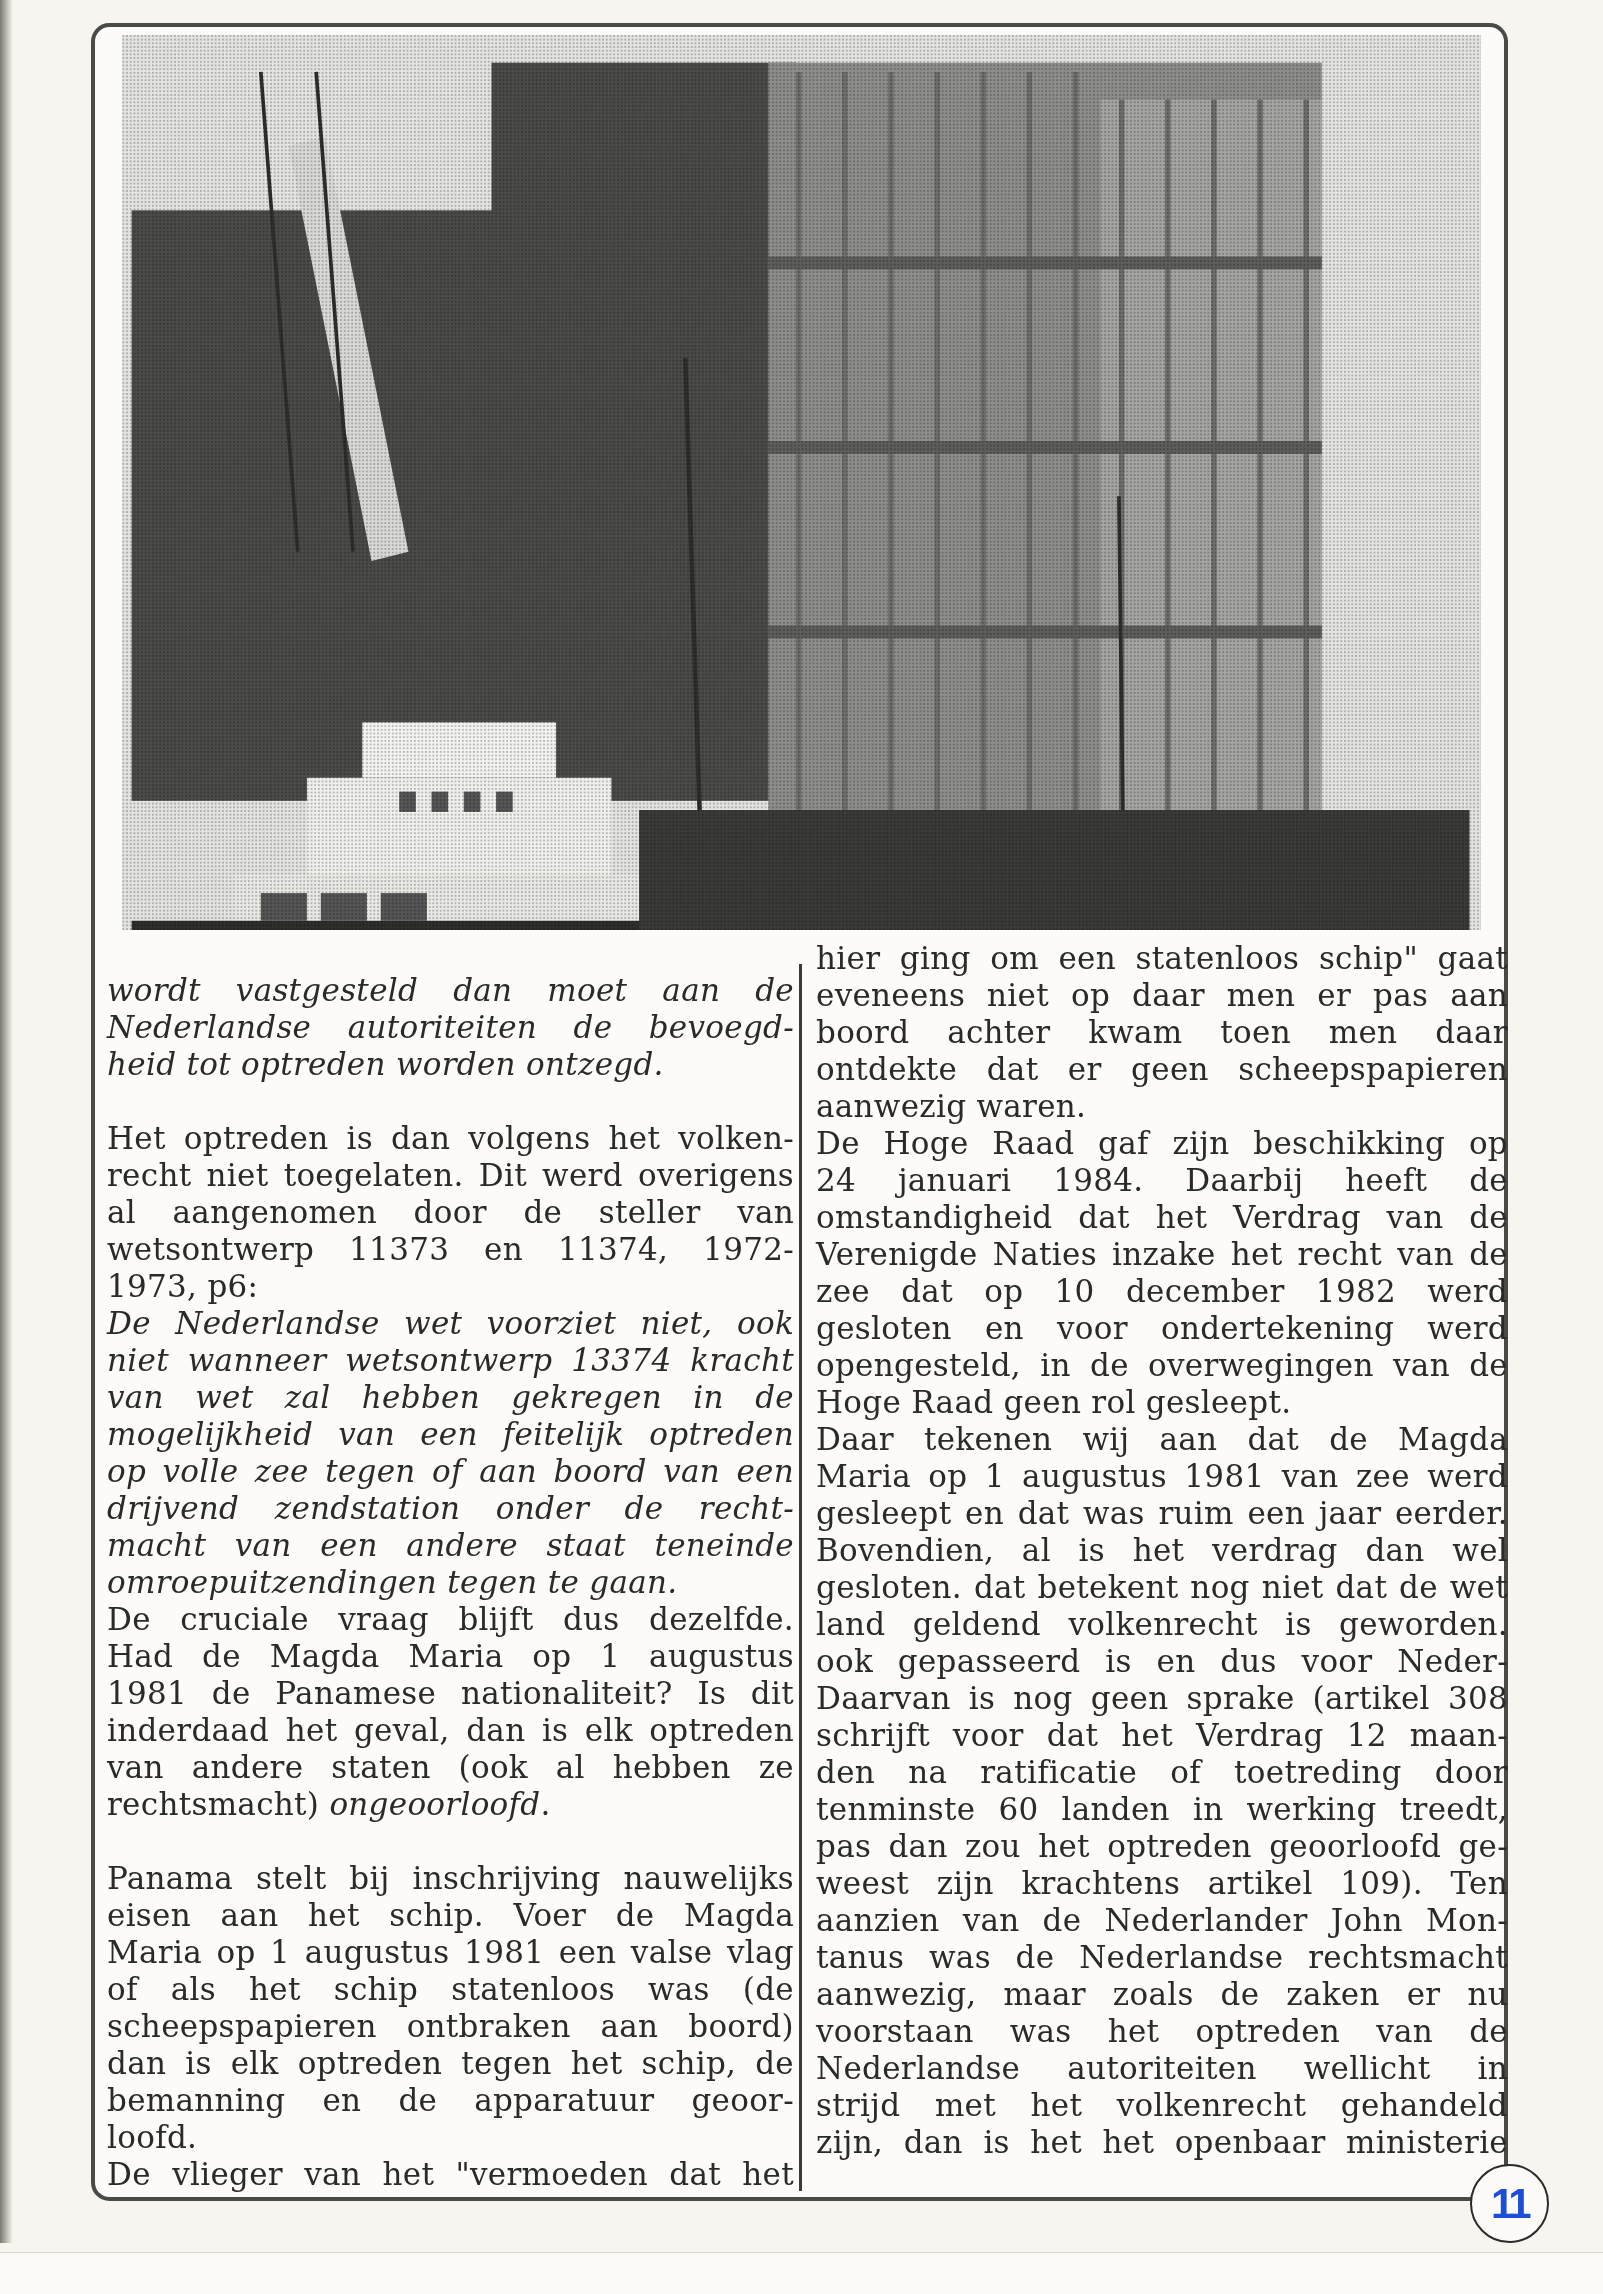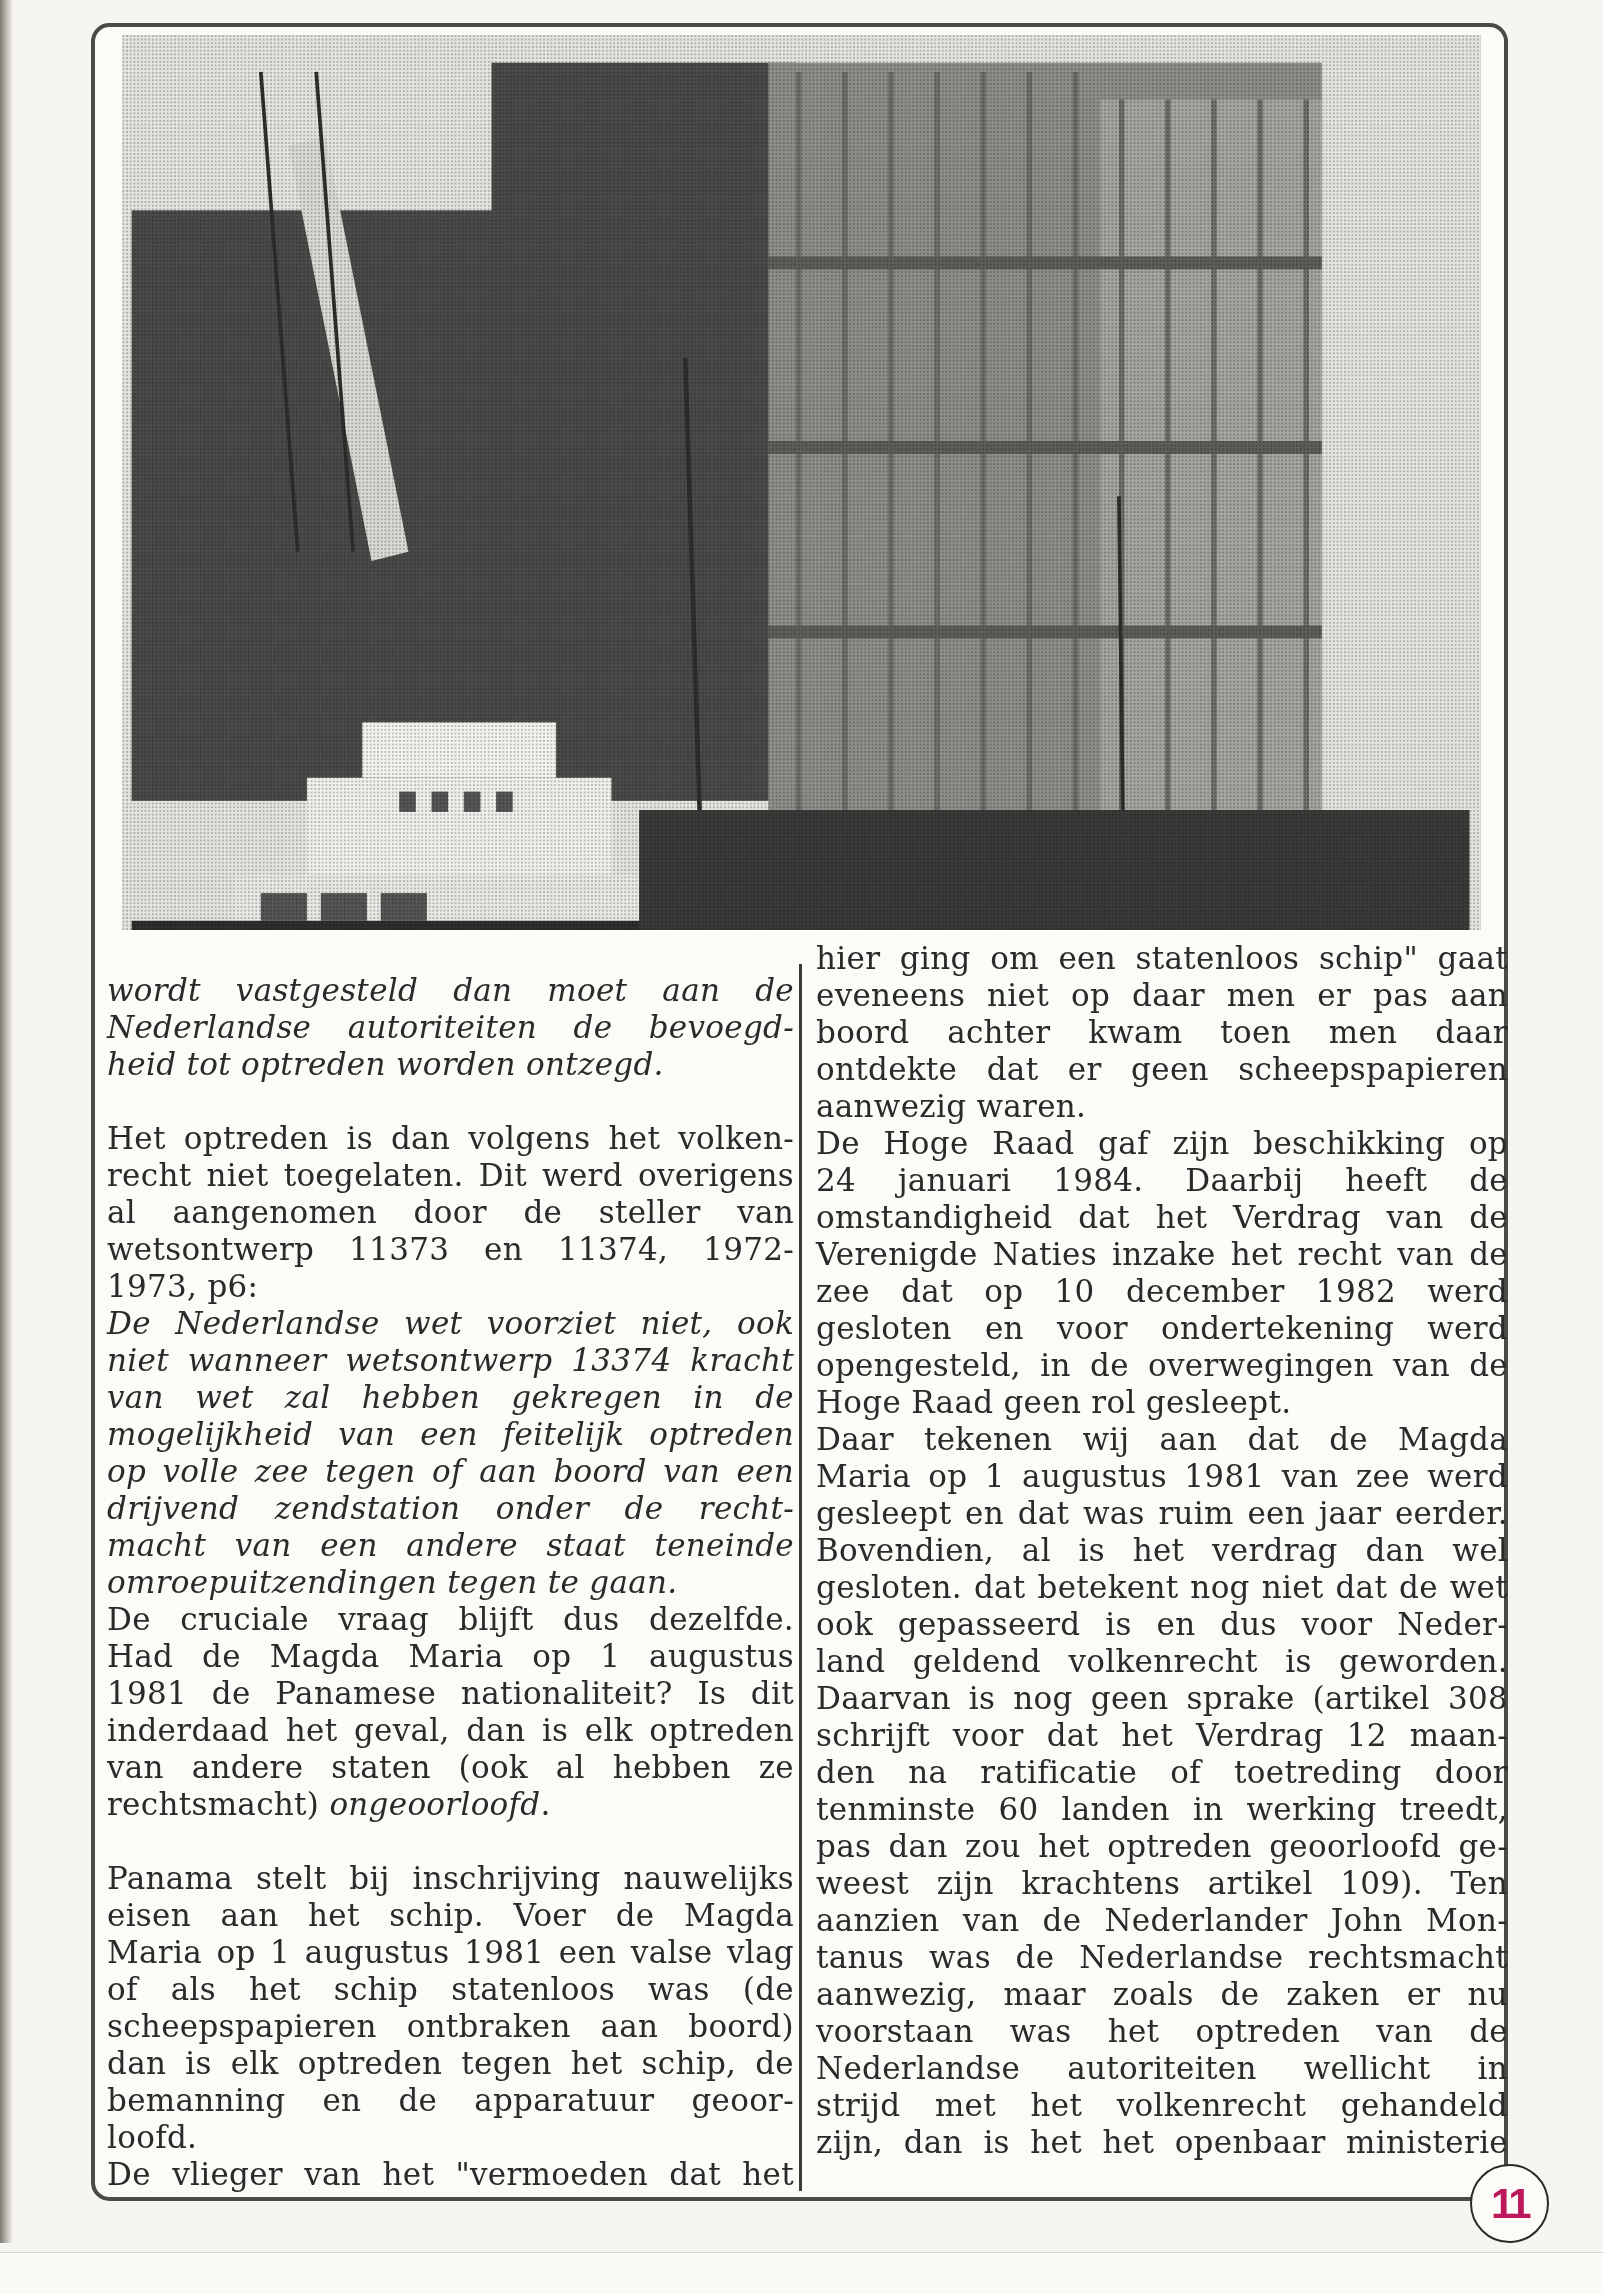--- a/index.html
+++ b/index.html
@@ -44,21 +44,21 @@
   .col-divider {
     position: absolute; left: 799px; top: 964px; width: 2.8px; height: 1227px;
     background: #3a3a38;
   }
   .page-number {
     position: absolute; left: 1470px; top: 2164px; width: 79px; height: 79px;
     border: 2.8px solid #2b2b2b; border-radius: 50%; box-sizing: border-box;
     background: #fcfbf8;
     display: flex; align-items: center; justify-content: center;
     font-family: "Liberation Sans", sans-serif; font-weight: bold; font-size: 42px;
-    color: #be185d; letter-spacing: -3.7px;
+    color: #1d4ed8; letter-spacing: -3.7px;
   }
 </style>
 </head>
 <body>
 
 <div class="binding-shadow"></div>
 <div class="bottom-strip"></div>
 
 <div class="frame"></div>
 
@@ -176,22 +176,22 @@
     <span class="line"><span>Verenigde Naties inzake het recht van de</span></span>
     <span class="line"><span>zee dat op 10 december 1982 werd</span></span>
     <span class="line"><span>gesloten en voor ondertekening werd</span></span>
     <span class="line"><span>opengesteld, in de overwegingen van de</span></span>
     <span class="line last"><span>Hoge Raad geen rol gesleept.</span></span>
     <span class="line"><span>Daar tekenen wij aan dat de Magda</span></span>
     <span class="line"><span>Maria op 1 augustus 1981 van zee werd</span></span>
     <span class="line"><span>gesleept en dat was ruim een jaar eerder.</span></span>
     <span class="line"><span>Bovendien, al is het verdrag dan wel</span></span>
     <span class="line"><span>gesloten. dat betekent nog niet dat de wet</span></span>
+    <span class="line"><span>land geldend volkenrecht is geworden.</span></span>
     <span class="line"><span>ook gepasseerd is en dus voor Neder-</span></span>
-    <span class="line"><span>land geldend volkenrecht is geworden.</span></span>
     <span class="line"><span>Daarvan is nog geen sprake (artikel 308</span></span>
     <span class="line"><span>schrijft voor dat het Verdrag 12 maan-</span></span>
     <span class="line"><span>den na ratificatie of toetreding door</span></span>
     <span class="line"><span>tenminste 60 landen in werking treedt,</span></span>
     <span class="line"><span>pas dan zou het optreden geoorloofd ge-</span></span>
     <span class="line"><span>weest zijn krachtens artikel 109). Ten</span></span>
     <span class="line"><span>aanzien van de Nederlander John Mon-</span></span>
     <span class="line"><span>tanus was de Nederlandse rechtsmacht</span></span>
     <span class="line"><span>aanwezig, maar zoals de zaken er nu</span></span>
     <span class="line"><span>voorstaan was het optreden van de</span></span>

